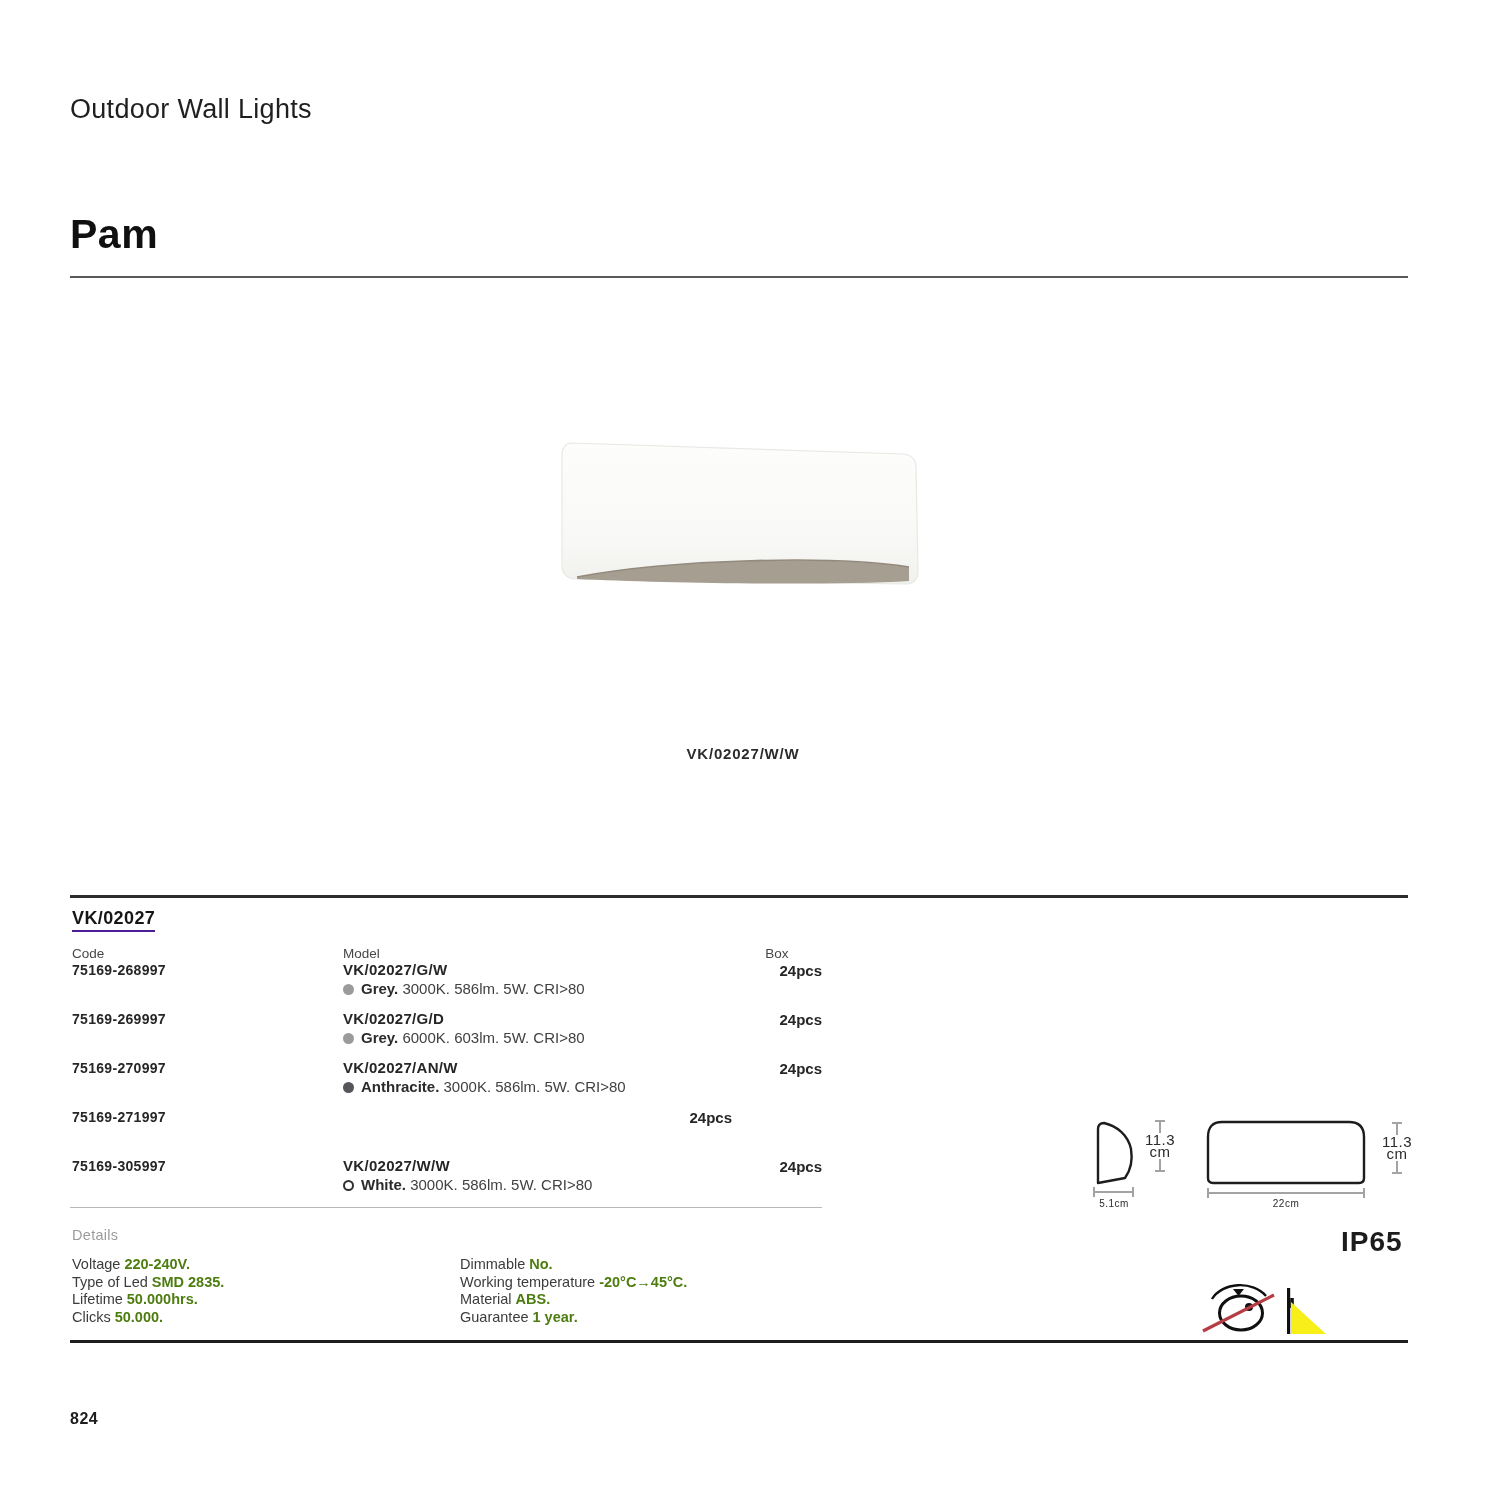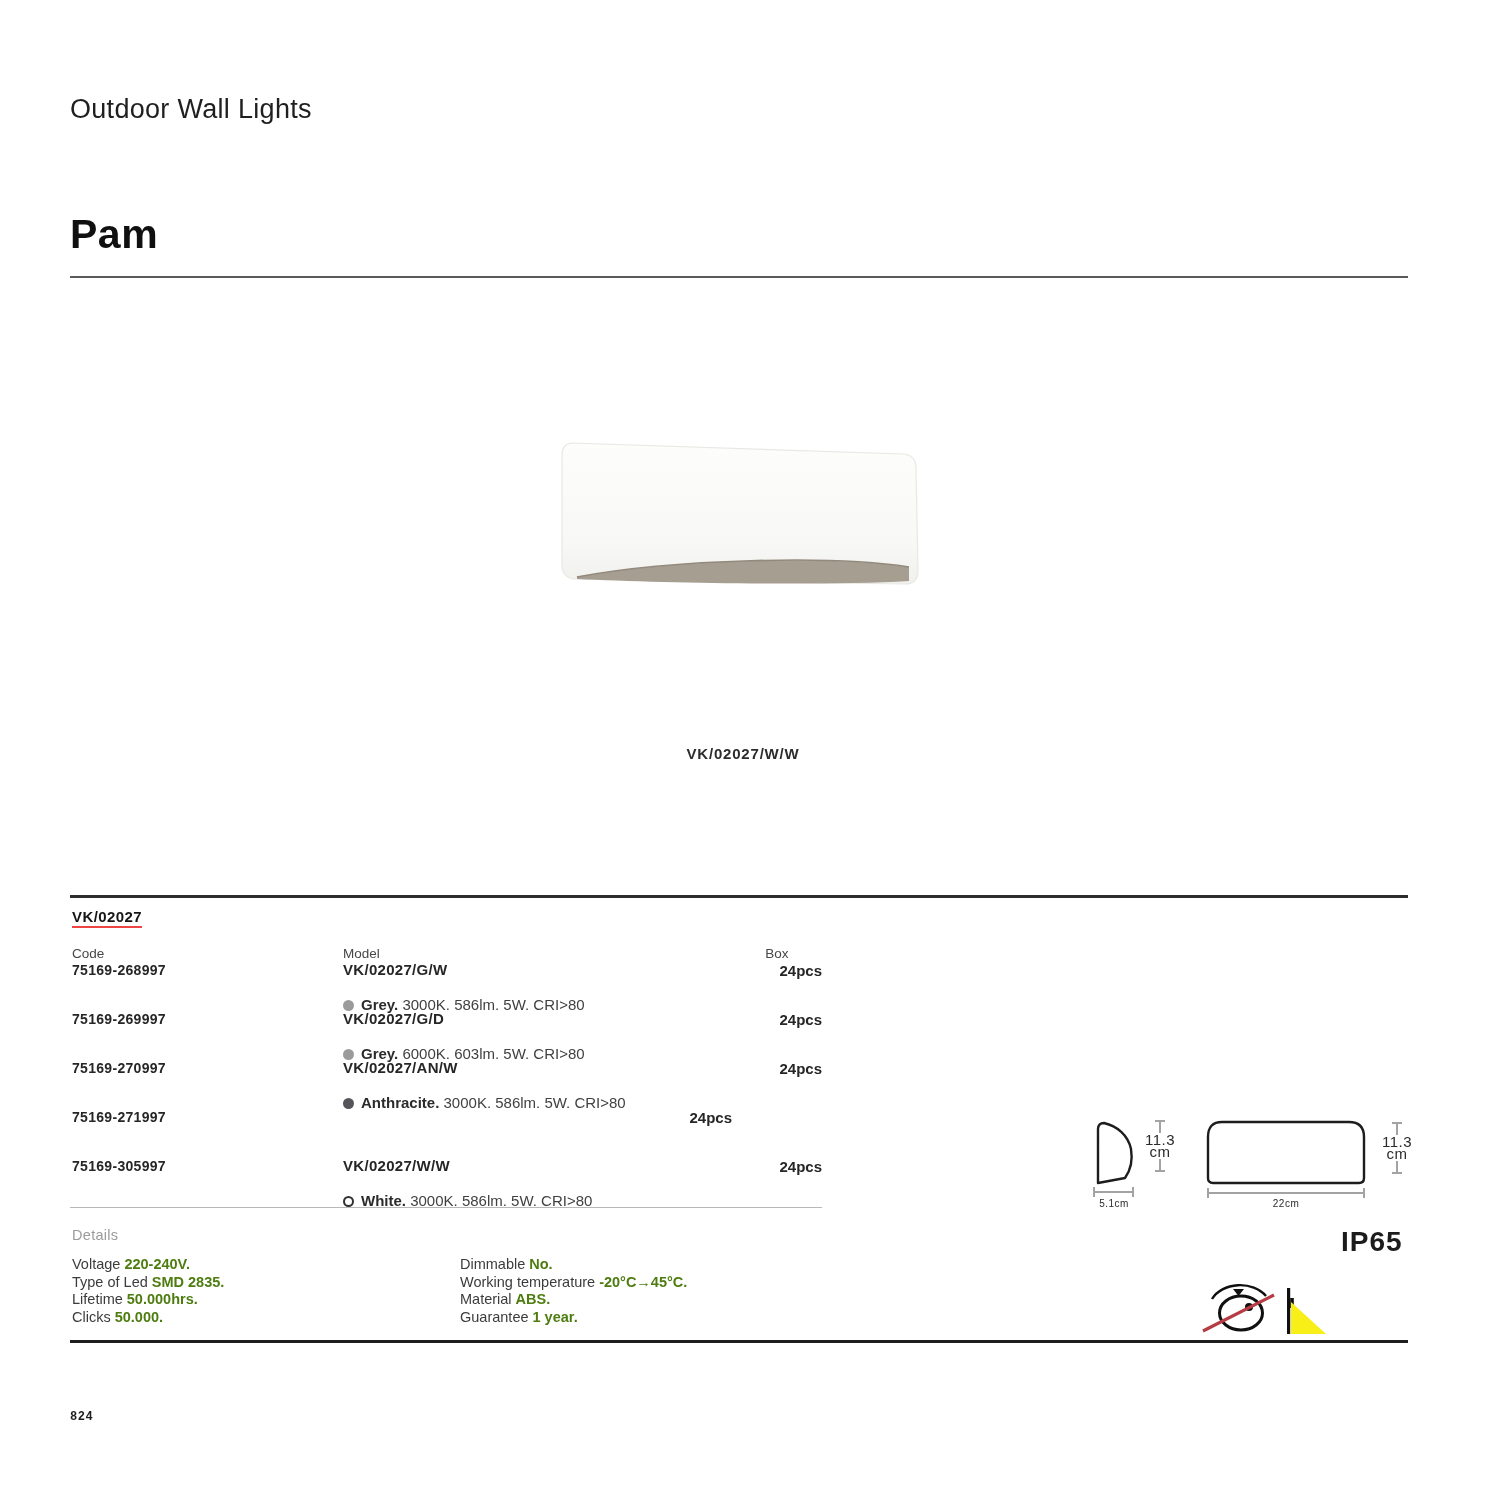--- a/index.html
+++ b/index.html
@@ -8,30 +8,30 @@
   .abs{position:absolute;}
 
   .category{left:70px;top:94px;font-size:27px;color:#1f1f1f;letter-spacing:.3px;}
   .title{left:70px;top:211px;font-size:41px;font-weight:bold;color:#101010;letter-spacing:.5px;}
   .title-rule{left:70px;top:276px;width:1338px;height:2px;background:#5a5a5a;}
 
   .lamp-svg{left:553px;top:437px;width:380px;height:152px;}
   .caption{left:553px;top:745px;width:380px;text-align:center;font-size:15px;font-weight:bold;letter-spacing:.8px;color:#2c2c2c;}
 
   .table-top-rule{left:70px;top:895px;width:1338px;height:3px;background:#2d2d2d;}
-  .vk-heading{left:72px;top:908px;font-size:15px;font-weight:bold;color:#151515;border-bottom:2px solid #ef4444;padding-bottom:1px;letter-spacing:.4px;}
+  .vk-heading{left:72px;top:908px;font-size:18px;font-weight:bold;color:#151515;border-bottom:2px solid #4c1d95;padding-bottom:1px;letter-spacing:.4px;}
 
   .ptable{left:72px;top:946px;width:750px;}
   .thead{display:grid;grid-template-columns:271px 1fr 90px;font-size:13.5px;color:#474747;height:16px;}
   .thead .box-h{text-align:center;}
   .prow{display:grid;grid-template-columns:271px 1fr 90px;height:49px;align-content:start;}
   .prow .code{font-weight:bold;font-size:14px;color:#262626;letter-spacing:.3px;}
   .prow .modelcell{font-size:15px;}
   .prow .model{font-weight:bold;color:#262626;letter-spacing:.3px;line-height:16px;}
-  .prow .desc{margin-top:18px;color:#414141;line-height:17px;}
+  .prow .desc{margin-top:2px;color:#414141;line-height:17px;}
   .prow .desc b{color:#2b2b2b;}
   .prow .box{text-align:right;font-weight:bold;font-size:15px;color:#262626;}
   .dot{display:inline-block;width:11px;height:11px;border-radius:50%;margin-right:7px;vertical-align:-1px;box-sizing:border-box;}
   .dot-grey{background:#9b9b9b;}
   .dot-anthracite{background:#55565a;}
   .dot-white{background:#fff;border:2px solid #303030;}
 
   .details-rule{left:70px;top:1207px;width:752px;height:1px;background:#b8b8b8;}
   .details-heading{left:72px;top:1227px;font-size:14.5px;color:#9b9b9b;letter-spacing:.3px;}
   .dcol{top:1256px;font-size:14.5px;color:#3c3c3c;}
@@ -59,21 +59,21 @@
   .hseg{flex:1;height:2px;background:#a3a3a3;}
   .dimlabel{position:absolute;font-size:10px;color:#2b2b2b;text-align:center;letter-spacing:.5px;}
   .dimlabel-side{left:1084px;top:1198px;width:60px;}
   .dimlabel-front{left:1246px;top:1198px;width:80px;}
 
   .nodim-svg{left:1200px;top:1282px;width:78px;height:52px;}
   .beam-svg{left:1284px;top:1286px;width:46px;height:50px;}
   .ip-rating{left:1341px;top:1226px;font-size:28px;font-weight:bold;color:#1c1c1c;letter-spacing:1px;}
 
   .bottom-rule{left:70px;top:1340px;width:1338px;height:2.5px;background:#1e1e1e;}
-  .page-number{left:70px;top:1410px;font-size:12px;font-weight:bold;color:#1e1e1e;letter-spacing:.5px;font-family:Liberation Mono, monospace;}
+  .page-number{left:70px;top:1410px;font-size:16px;font-weight:bold;color:#1e1e1e;letter-spacing:.5px;}
 </style>
 </head>
 <body>
 
 <div class="page">
 
   <div class="abs category">Outdoor Wall Lights</div>
   <div class="abs title">Pam</div>
   <div class="abs title-rule"></div>
 

